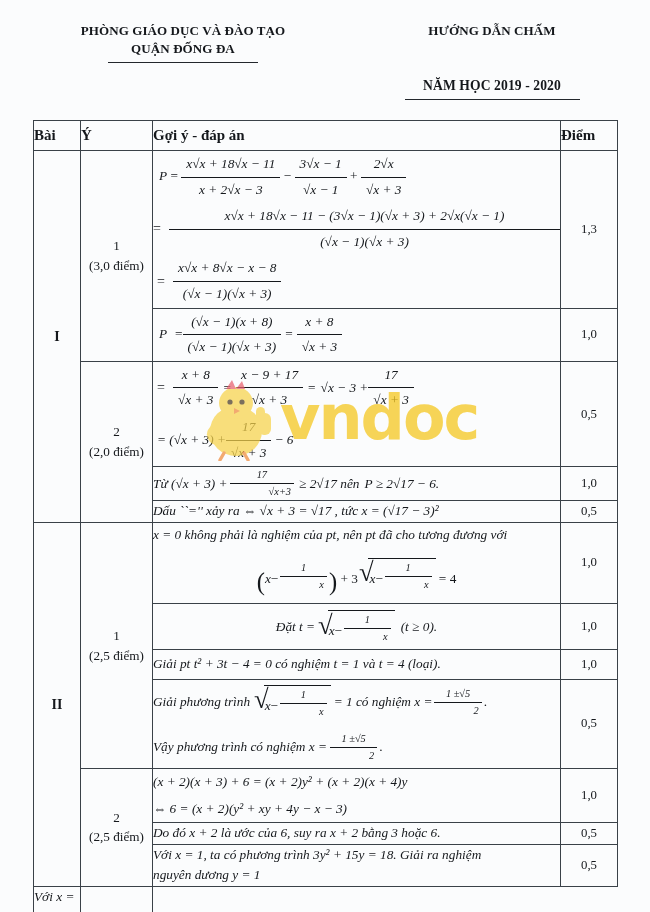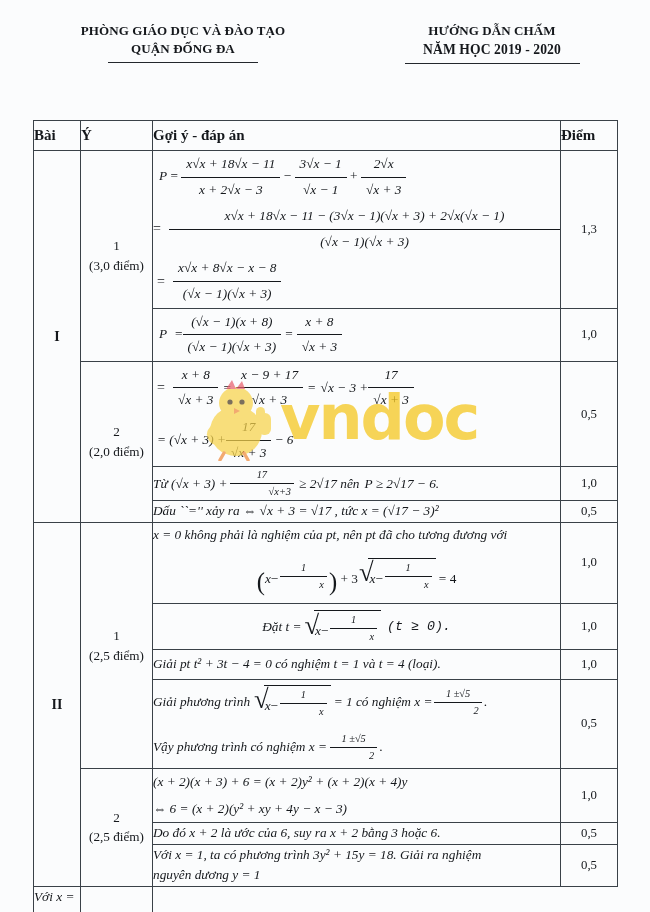--- a/index.html
+++ b/index.html
@@ -19,21 +19,21 @@
   }
   .head-left{ width:330px; text-align:center; padding-left:18px;}
   .head-right{ flex:1; text-align:center; padding-right:14px;}
   .head-line{
     font-weight:bold;
     font-size:13px;
     letter-spacing:.1px;
     line-height:1.42;
     white-space:nowrap;
   }
-  .head-line.small{font-size:13.6px;}
+  .head-line.small{font-size:13.6px;margin-top:36px;}
   .rule{
     height:1.4px;background:#23272c;margin:3px auto 0 auto;
   }
   .rule.left{width:150px;}
   .rule.right{width:175px;}
 
   
   .sheet{
     position:absolute;
     left:33px; top:120px;
@@ -316,21 +316,21 @@
       </div>
     </td>
     <td class="diem">1,0</td>
   </tr>
 
   <tr>
     <td class="body">
       <div style="display:flex;align-items:center;padding:6px 0 4px 0;justify-content:center;">
         <span class="m">Đặt t =</span>
         <span class="sqrt big m" style="margin-left:3px;"><span class="rad"><span class="m">x</span><span class="up">−</span><span class="frac sm m"><span class="num">1</span><span class="den">x</span></span></span></span>
-        <span class="m" style="margin-left:6px;font-family:Liberation Mono, monospace;">(t ≥ 0).</span>
+        <span class="m" style="margin-left:6px;">(t ≥ 0).</span>
       </div>
     </td>
     <td class="diem">1,0</td>
   </tr>
 
   <tr>
     <td class="body">
       <div class="m" style="padding:4px 0;">Giải pt  t² + 3t − 4 = 0 có nghiệm t = 1 và t = 4 (loại).</div>
     </td>
     <td class="diem">1,0</td>

